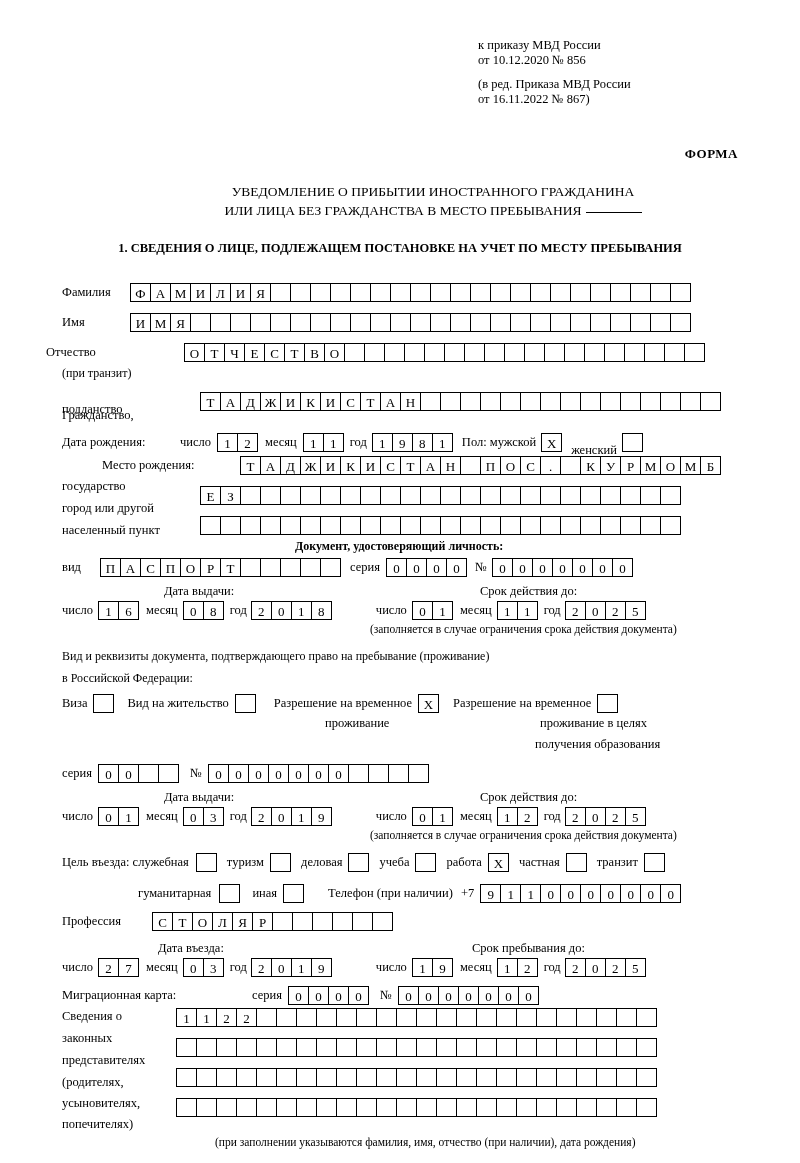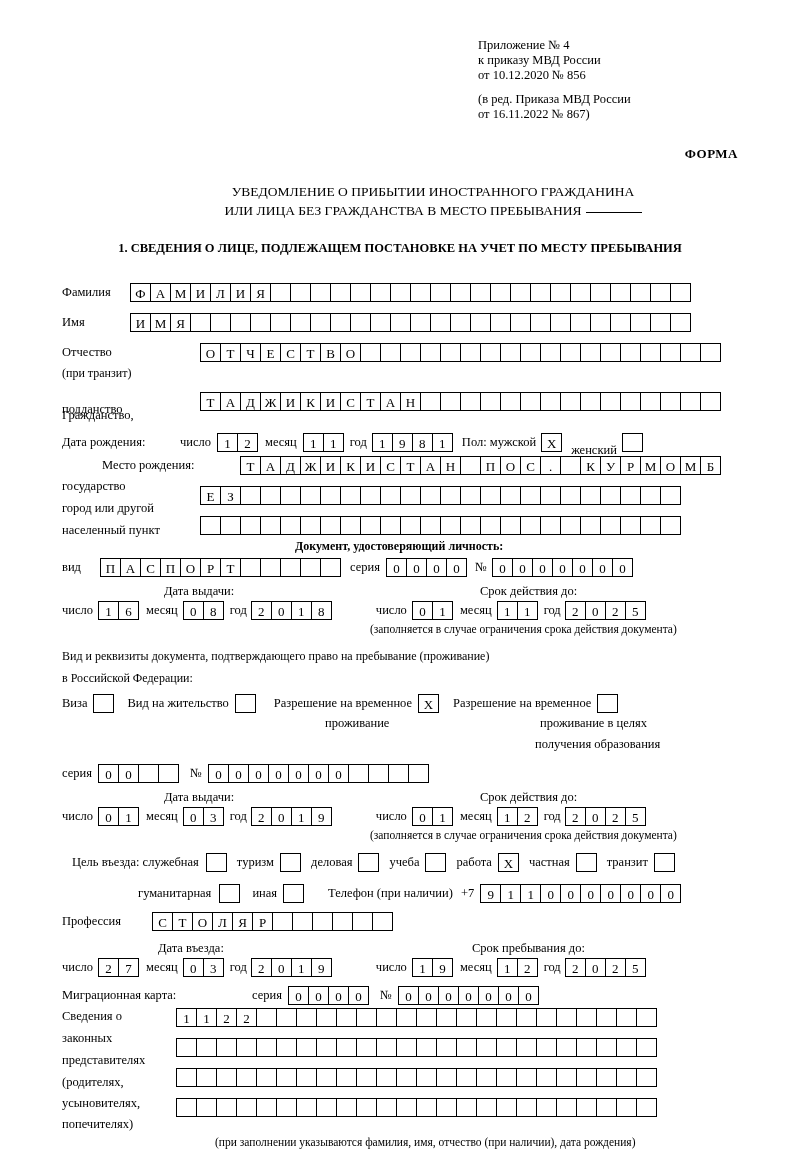--- a/index.html
+++ b/index.html
@@ -105,21 +105,20 @@
   }
   .bold { font-weight: bold; }
   .lblw { display: inline-block; }
 </style>
 </head>
 <body>
 
 <div class="page">
 
   <div class="hdr">
-    <div>Приложение № 4</div>
     <div>к приказу МВД России</div>
     <div>от 10.12.2020 № 856</div>
     <div class="grp2">(в ред. Приказа МВД России</div>
     <div>от 16.11.2022 № 867)</div>
   </div>
 
   <div class="forma">ФОРМА</div>
 
   <div class="title">
     <span>УВЕДОМЛЕНИЕ О ПРИБЫТИИ ИНОСТРАННОГО ГРАЖДАНИНА</span><br>
@@ -189,21 +188,21 @@
         <span class="bx"></span>
         <span class="bx"></span>
         <span class="bx"></span>
         <span class="bx"></span>
         <span class="bx"></span>
         <span class="bx"></span>
         <span class="bx"></span>
       </span>
   </div>
 
-  <div class="row" style="top:343px; left:62px;">
+  <div class="row" style="top:343px; left:46px;">
     <span class="lbl lblw" style="width:138px;">Отчество</span>
     <span class="boxes" id="patronymic-boxes">
         <span class="bx">О</span>
         <span class="bx">Т</span>
         <span class="bx">Ч</span>
         <span class="bx">Е</span>
         <span class="bx">С</span>
         <span class="bx">Т</span>
         <span class="bx">В</span>
         <span class="bx">О</span>
@@ -541,21 +540,21 @@
     <span class="boxes" id="permit-valid-year">
         <span class="bx">2</span>
         <span class="bx">0</span>
         <span class="bx">2</span>
         <span class="bx">5</span>
       </span>
   </div>
 
   <div class="center-note" style="top:829px; left:370px;">(заполняется в случае ограничения срока действия документа)</div>
 
-  <div class="row" style="top:853px; left:72px;">
+  <div class="row" style="top:853px; left:62px;">
     <span class="lbl" style="margin-right:7px;">Цель въезда: служебная</span>
     <span class="chk"></span>
     <span class="lbl" style="margin:0 6px 0 10px;">туризм</span>
     <span class="chk"></span>
     <span class="lbl" style="margin:0 6px 0 10px;">деловая</span>
     <span class="chk"></span>
     <span class="lbl" style="margin:0 6px 0 10px;">учеба</span>
     <span class="chk"></span>
     <span class="lbl" style="margin:0 6px 0 10px;">работа</span>
     <span class="chk">X</span>

